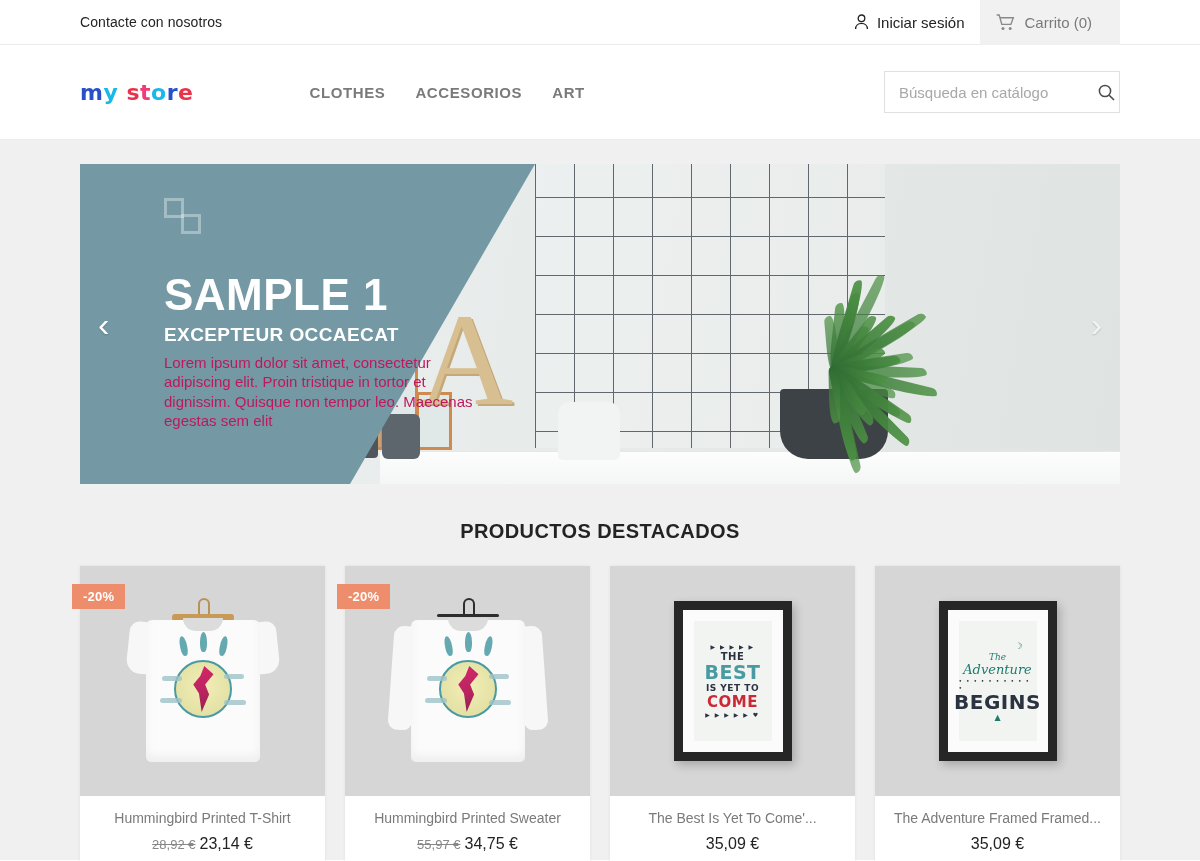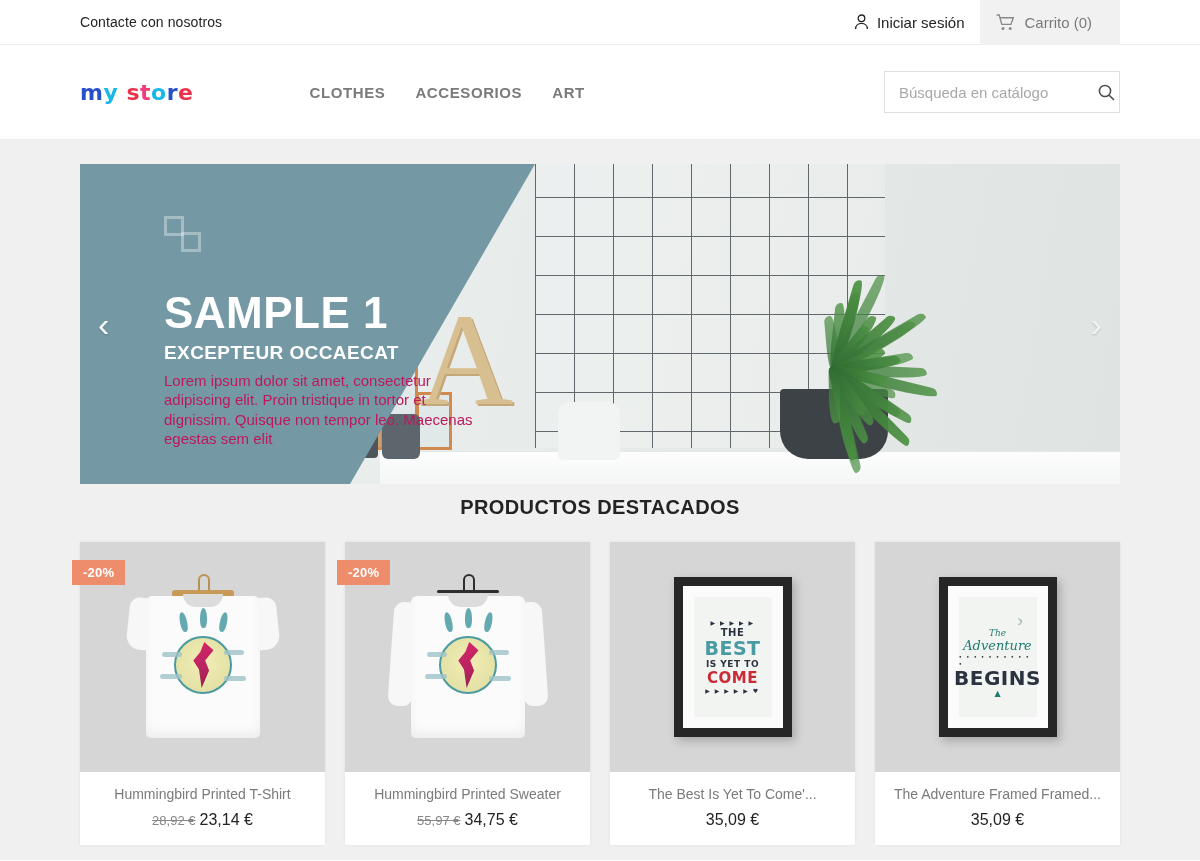--- a/index.html
+++ b/index.html
@@ -123,39 +123,39 @@
   .lantern { position:absolute; border:3px solid #d08a4f; background: rgba(200,220,225,.25); }
   .l1 { left:298px; top:200px; width:40px; height:86px; }
   .l2 { left:336px; top:228px; width:36px; height:58px; }
   .l3 { left:272px; top:242px; width:32px; height:44px; }
 
   .slide-overlay {
     position: absolute; left:0; top:0; width:100%; height:100%;
     background: #7499a4;
     clip-path: polygon(0 0, 455px 0, 270px 100%, 0 100%);
   }
-  .slide-text { position: absolute; left: 84px; top: 52px; width: 330px; color:#fff; }
+  .slide-text { position: absolute; left: 84px; top: 34px; width: 330px; color:#fff; }
   .ph-icon { width:40px; height:36px; position:relative; margin-bottom:38px; }
   .ph-icon i { position:absolute; border:3px solid rgba(255,255,255,.35); display:block; }
   .ph-icon i:nth-child(1){ left:0; top:0; width:20px; height:20px; }
   .ph-icon i:nth-child(2){ left:17px; top:16px; width:20px; height:20px; }
   .slide-title { font-size:44px; font-weight:bold; letter-spacing:.5px; line-height:1.05; }
   .slide-sub { font-size:19px; font-weight:bold; letter-spacing:.4px; margin-top:6px; }
   .slide-desc { font-size:15px; line-height:1.28; margin-top:7px; color:#be185d; }
   .c-arrow {
     position:absolute; top:50%; transform:translateY(-50%);
     font-size:34px; color:#ffffff; cursor:pointer; font-weight:300;
     text-shadow: 0 1px 2px rgba(0,0,0,.18); user-select:none;
   }
   .c-prev { left:18px; }
   .c-next { right:18px; color:#f2f4f4; }
 
   
   .section-title {
-    text-align:center; margin-top:12px;
+    text-align:center; margin-top:36px;
     font-size:20px; font-weight:bold; color:#232323; letter-spacing:.4px;
   }
 
   
   .products {
     display:flex; gap:20px; margin: 23px auto 0; width:1040px;
   }
   .card {
     width:260px; background:#fff; position:relative;
     box-shadow: 0 0 3px rgba(0,0,0,.07);

